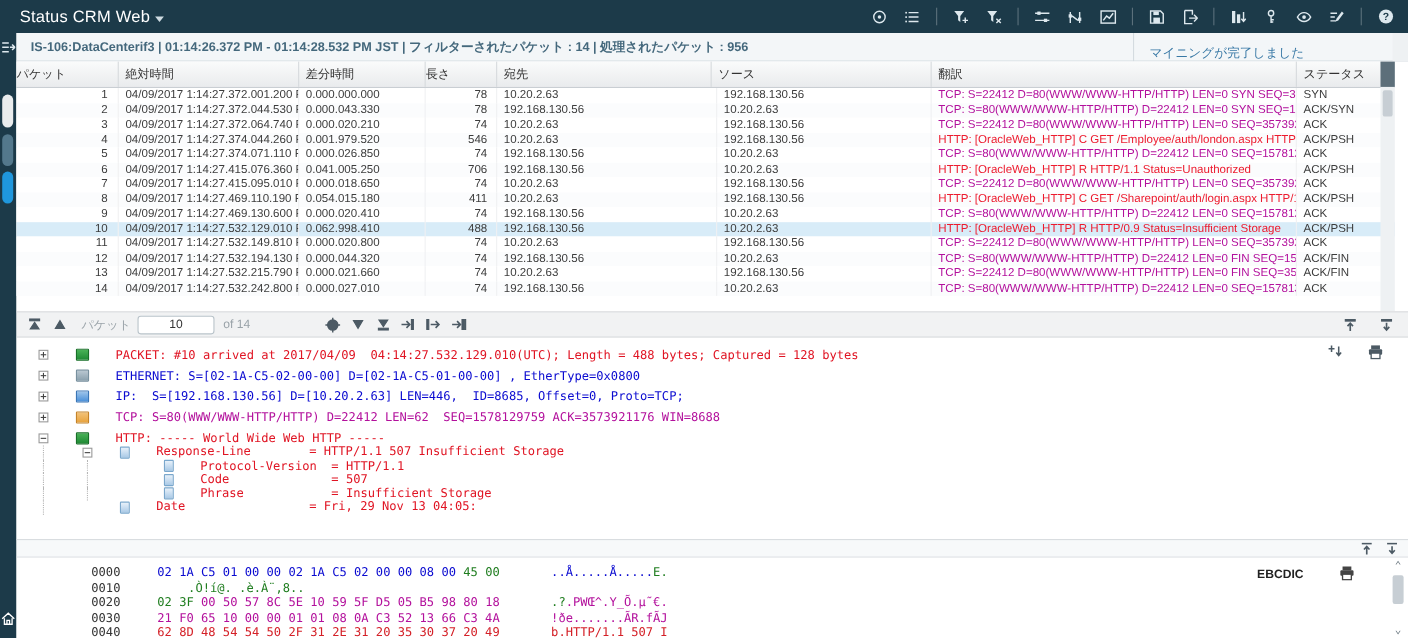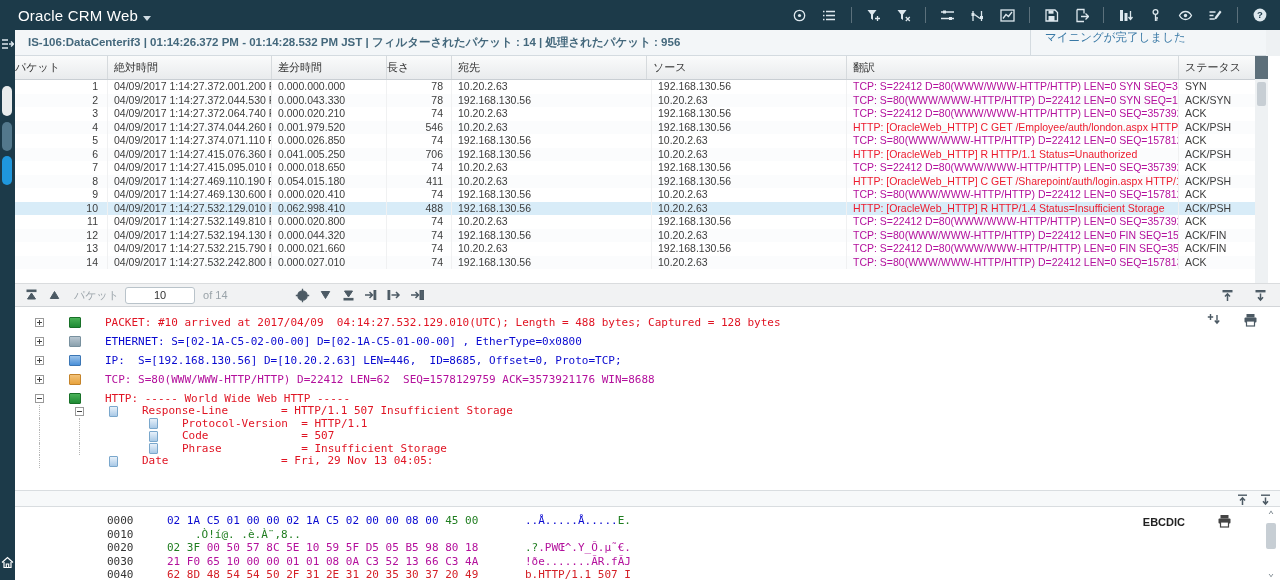--- a/index.html
+++ b/index.html
@@ -24,21 +24,21 @@
   .pill { position:absolute; left:2px; width:10px; border-radius:5px; cursor:pointer; }
   .pill.p1 { top:56px; height:30px; background:#e9eced; }
   .pill.p2 { top:92px; height:29px; background:#53788c; }
   .pill.p3 { top:126px; height:29px; background:#1f97dd; }
   .homeico { position:absolute; left:0; bottom:10px; width:15px; height:15px; cursor:pointer; }
 
   
   .infobar { position:absolute; left:15px; top:30px; width:1265px; height:26px; background:#f3f6f8;
     border-bottom:1px solid #d4dbe0; display:flex; align-items:center; font-size:11.5px; color:#44687c; }
   .infoleft { margin-left:13px; white-space:nowrap;font-weight:bold; }
-  .inforight { position:absolute; left:1015px; top:0; height:26px; display:flex; align-items:flex-start;
+  .inforight { position:absolute; left:1015px; top:0; height:26px; display:flex; align-items:flex-end;
     border-left:1px solid #d4dbe0; padding-left:14px; width:236px; color:#3878a5; }
   .infocorner { position:absolute; right:0; top:0; width:14px; height:26px; background:#eef1f3; }
 
   
   .grid { position:absolute; left:15px; top:56px; width:1253px; height:227px; background:#fff; }
   .ghead { display:flex; height:24px; background:linear-gradient(#fafbfb,#e9ebed);
     border-bottom:1px solid #c9ced3; font-size:11px; color:#333; }
   .hcell { display:flex; align-items:center; padding-left:6px; border-right:1px solid #d6dadd;
     overflow:hidden; white-space:nowrap; cursor:pointer; }
   .gbody .row { display:flex; height:13.5px; font-size:10.5px; color:#3c3c3c; cursor:pointer; background:#fff; }
@@ -98,21 +98,21 @@
   .tline { line-height:12.5px; }
   .tline.top { line-height:13px; }
 
   
   .divider2 { position:absolute; left:15px; top:490px; width:1265px; height:17px; background:#f7f9fa;
     border-top:1px solid #d9dde0; border-bottom:1px solid #d9dde0; }
   .divider2 .icons { position:absolute; right:8px; top:1px; display:flex; gap:10px; }
 
   
   .hexpane { position:absolute; left:15px; top:507px; width:1265px; height:73px; background:#fff;
-    font-family:"DejaVu Sans Mono", monospace; font-size:11px; overflow:hidden;padding-left:24px; }
+    font-family:"DejaVu Sans Mono", monospace; font-size:11px; overflow:hidden; }
   .hexrows { padding-top:7px; }
   .hexrow { display:flex; white-space:pre; line-height:13.5px; }
   .hexrow .off { color:#333; margin-left:68px; width:60px; }
   .hexrow .hx  { width:330px; }
   .hexrow .asc { margin-left:28px; }
   .hexrow span.b { color:#0a0ad0; } .hexrow span.g { color:#1f7d1f; }
   .hexrow span.m { color:#b3109c; } .hexrow span.r { color:#d42027; }
   .hexlabel { position:absolute; right:95px; top:9px; font-family:"Liberation Sans",sans-serif;
     font-size:11px; font-weight:bold; color:#222; }
   .hexprint { position:absolute; right:48px; top:7px; cursor:pointer; }
@@ -120,21 +120,21 @@
   .hvsb .chev { color:#6b7880; font-size:10px; text-align:center; line-height:10px; cursor:pointer; }
   .hvsb .thumb { width:10px; height:26px; margin:3px 2px; background:#c7ced4; border-radius:2px; cursor:pointer; }
 </style>
 </head>
 <body>
 
 <div class="app">
 
   <div class="topbar">
     <div class="title">
-      <span>Oracle CRM Web</span><span class="caret"></span>
+      <span>Status CRM Web</span><span class="caret"></span>
     </div>
     <div class="topicons">
       <span class="tico">
           <svg width="15" height="15" viewBox="0 0 15 15">
             <circle cx="7.5" cy="7.5" r="5.2"></circle>
             <circle cx="7.5" cy="7.5" r="1.6" fill="#dde8ee" stroke="none"></circle>
           </svg>
         </span>
       <span class="tico">
           <svg width="15" height="15" viewBox="0 0 15 15">
@@ -363,21 +363,21 @@
           <span class="cell c7">ACK</span>
         </div>
 
         <div class="row sel">
           <span class="cell c0">10</span>
           <span class="cell c1">04/09/2017 1:14:27.532.129.010 PM JST</span>
           <span class="cell c2">0.062.998.410</span>
           <span class="cell c3">488</span>
           <span class="cell c4">192.168.130.56</span>
           <span class="cell c5">10.20.2.63</span>
-          <span class="cell c6 http">HTTP: [OracleWeb_HTTP] R HTTP/1.4 Status=Insufficient Storage</span>
+          <span class="cell c6 http">HTTP: [OracleWeb_HTTP] R HTTP/0.9 Status=Insufficient Storage</span>
           <span class="cell c7">ACK/PSH</span>
         </div>
 
         <div class="row">
           <span class="cell c0">11</span>
           <span class="cell c1">04/09/2017 1:14:27.532.149.810 PM JST</span>
           <span class="cell c2">0.000.020.800</span>
           <span class="cell c3">74</span>
           <span class="cell c4">10.20.2.63</span>
           <span class="cell c5">192.168.130.56</span>

